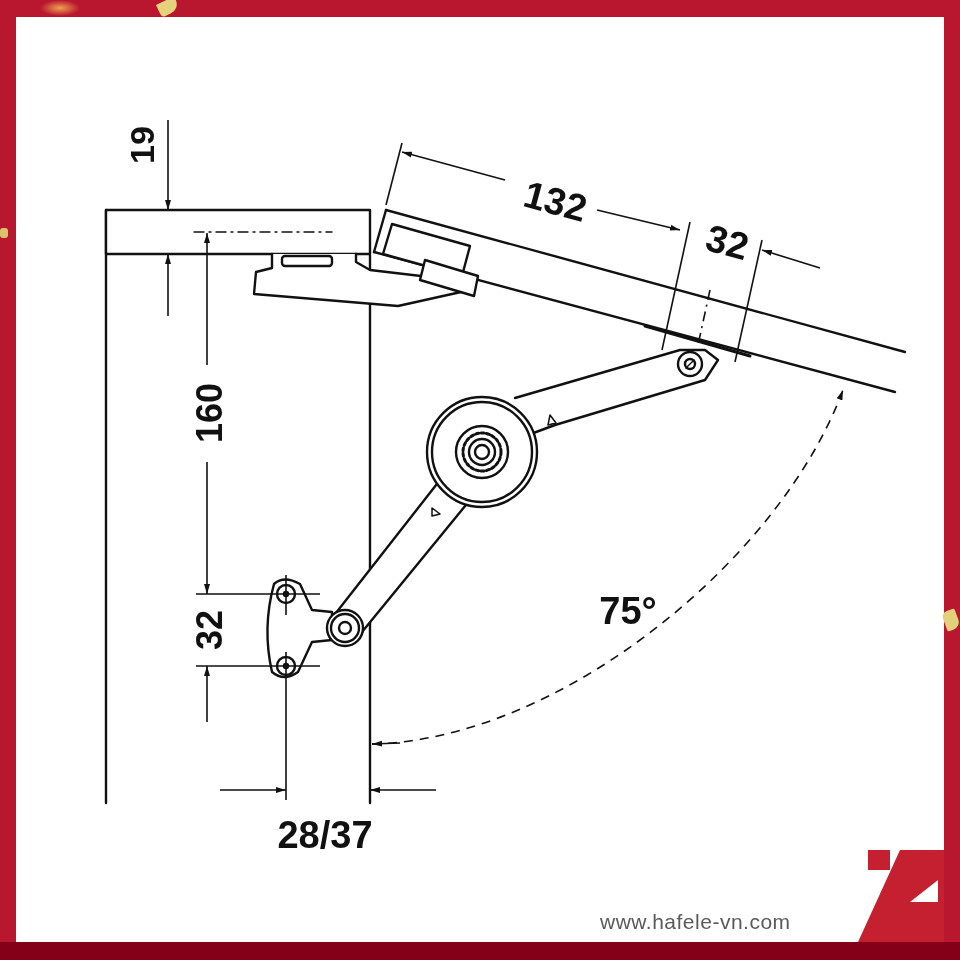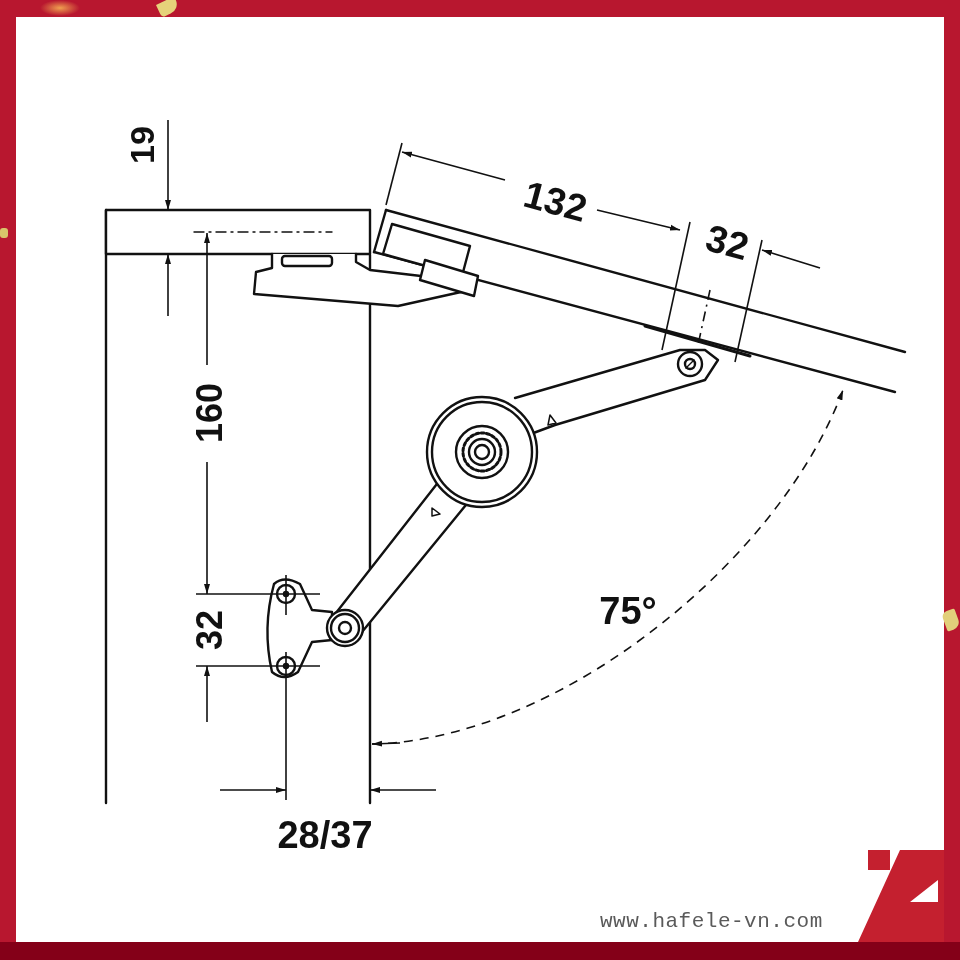--- a/index.html
+++ b/index.html
@@ -2,21 +2,21 @@
 <html><head>
 <meta charset="utf-8">
 <style>
   html, body { margin: 0; padding: 0; }
   body { width: 960px; height: 960px; background: #b8172f; position: relative; overflow: hidden; font-family: "Liberation Sans", sans-serif; }
   .frame { position: absolute; left: 16px; top: 17px; width: 928px; height: 925px; background: #ffffff; }
   .bottom-band { position: absolute; left: 0; top: 942px; width: 960px; height: 18px; background: #840018; }
   .confetti { position: absolute; }
   svg.drawing { position: absolute; left: 0; top: 0; }
   .dim { font-family: "Liberation Sans", sans-serif; font-weight: bold; fill: #111; }
-  .site-url { position: absolute; left: 600px; top: 910px; font-size: 21px; color: #5a5a5a; letter-spacing: 0.5px; font-family: Liberation Mono, monospace; }
+  .site-url { position: absolute; left: 600px; top: 910px; font-size: 21px; color: #5a5a5a; letter-spacing: 0.5px; font-family: Liberation Sans, sans-serif; }
 </style>
 </head>
 <body>
 
 <div class="frame"></div>
 <div class="bottom-band"></div>
 
 <div class="confetti" style="left:158px;top:0;width:20px;height:14px;background:#e6d27a;border-radius:0 0 10px 4px;transform:rotate(-25deg);"></div>
 <div class="confetti" style="left:40px;top:0;width:40px;height:16px;background:radial-gradient(ellipse at center,#f0a050 0%,rgba(184,23,47,0) 70%);"></div>
 <div class="confetti" style="left:0;top:228px;width:8px;height:10px;background:#d9c46a;border-radius:3px;"></div>

